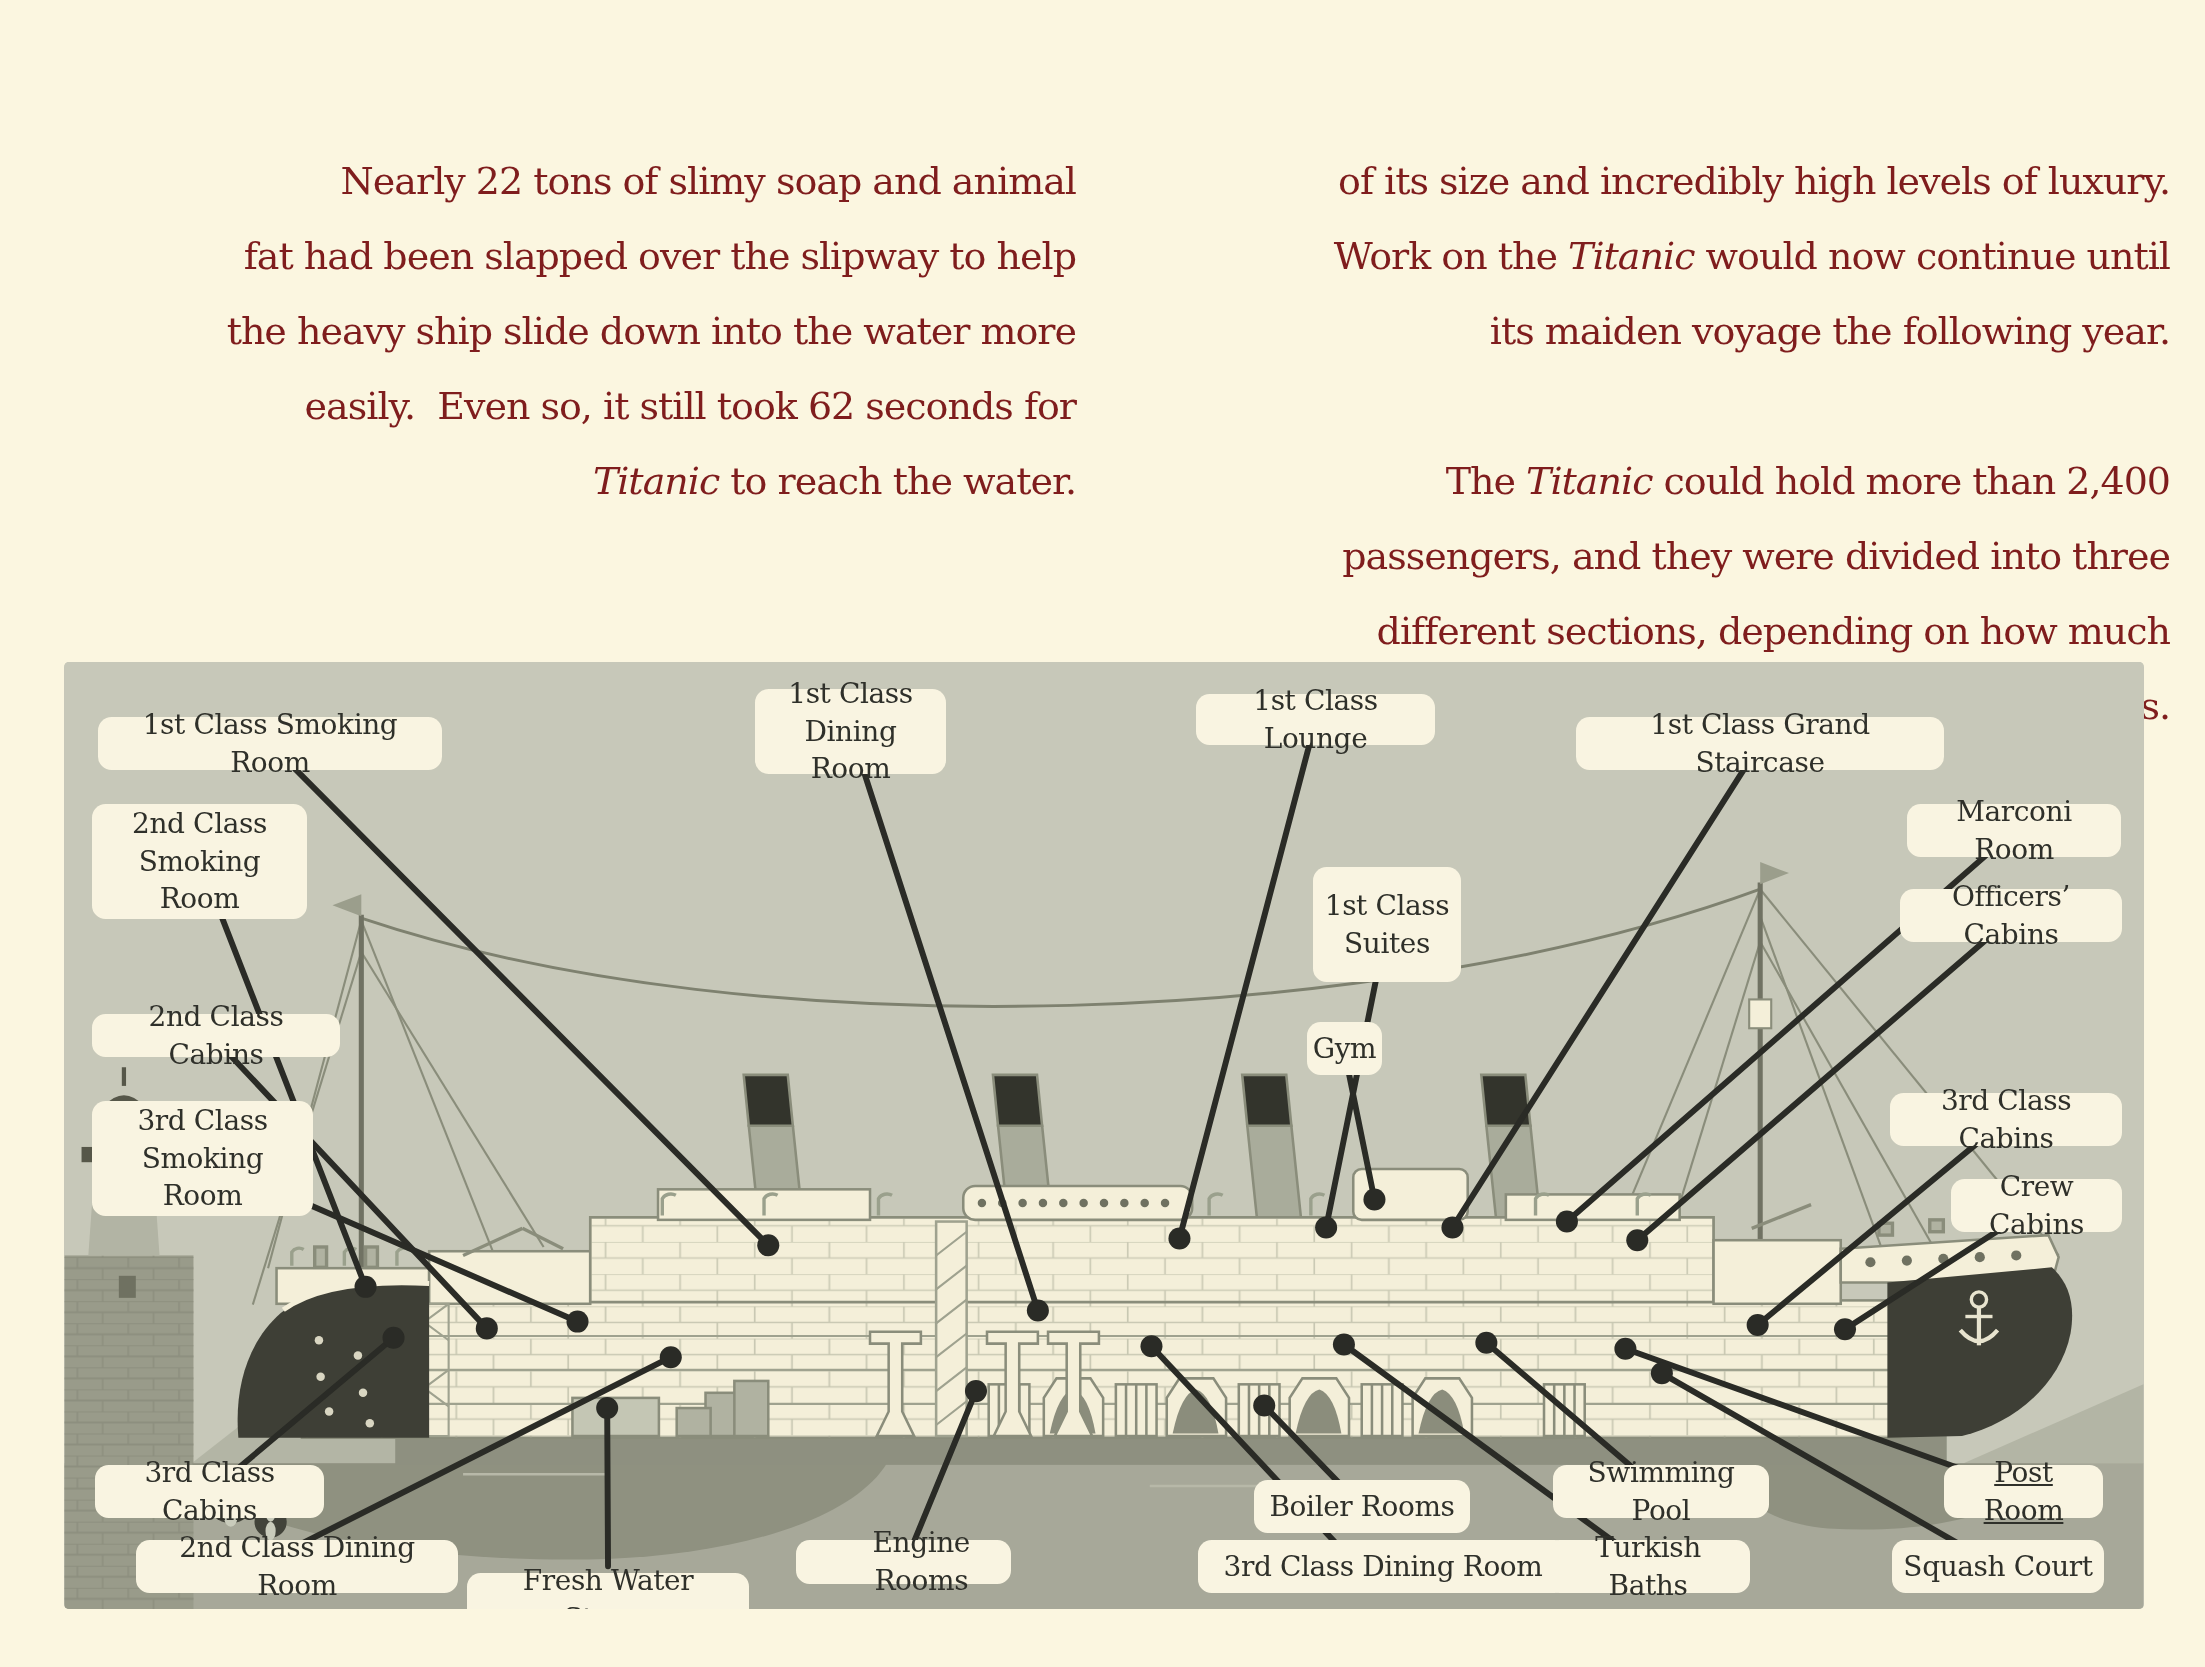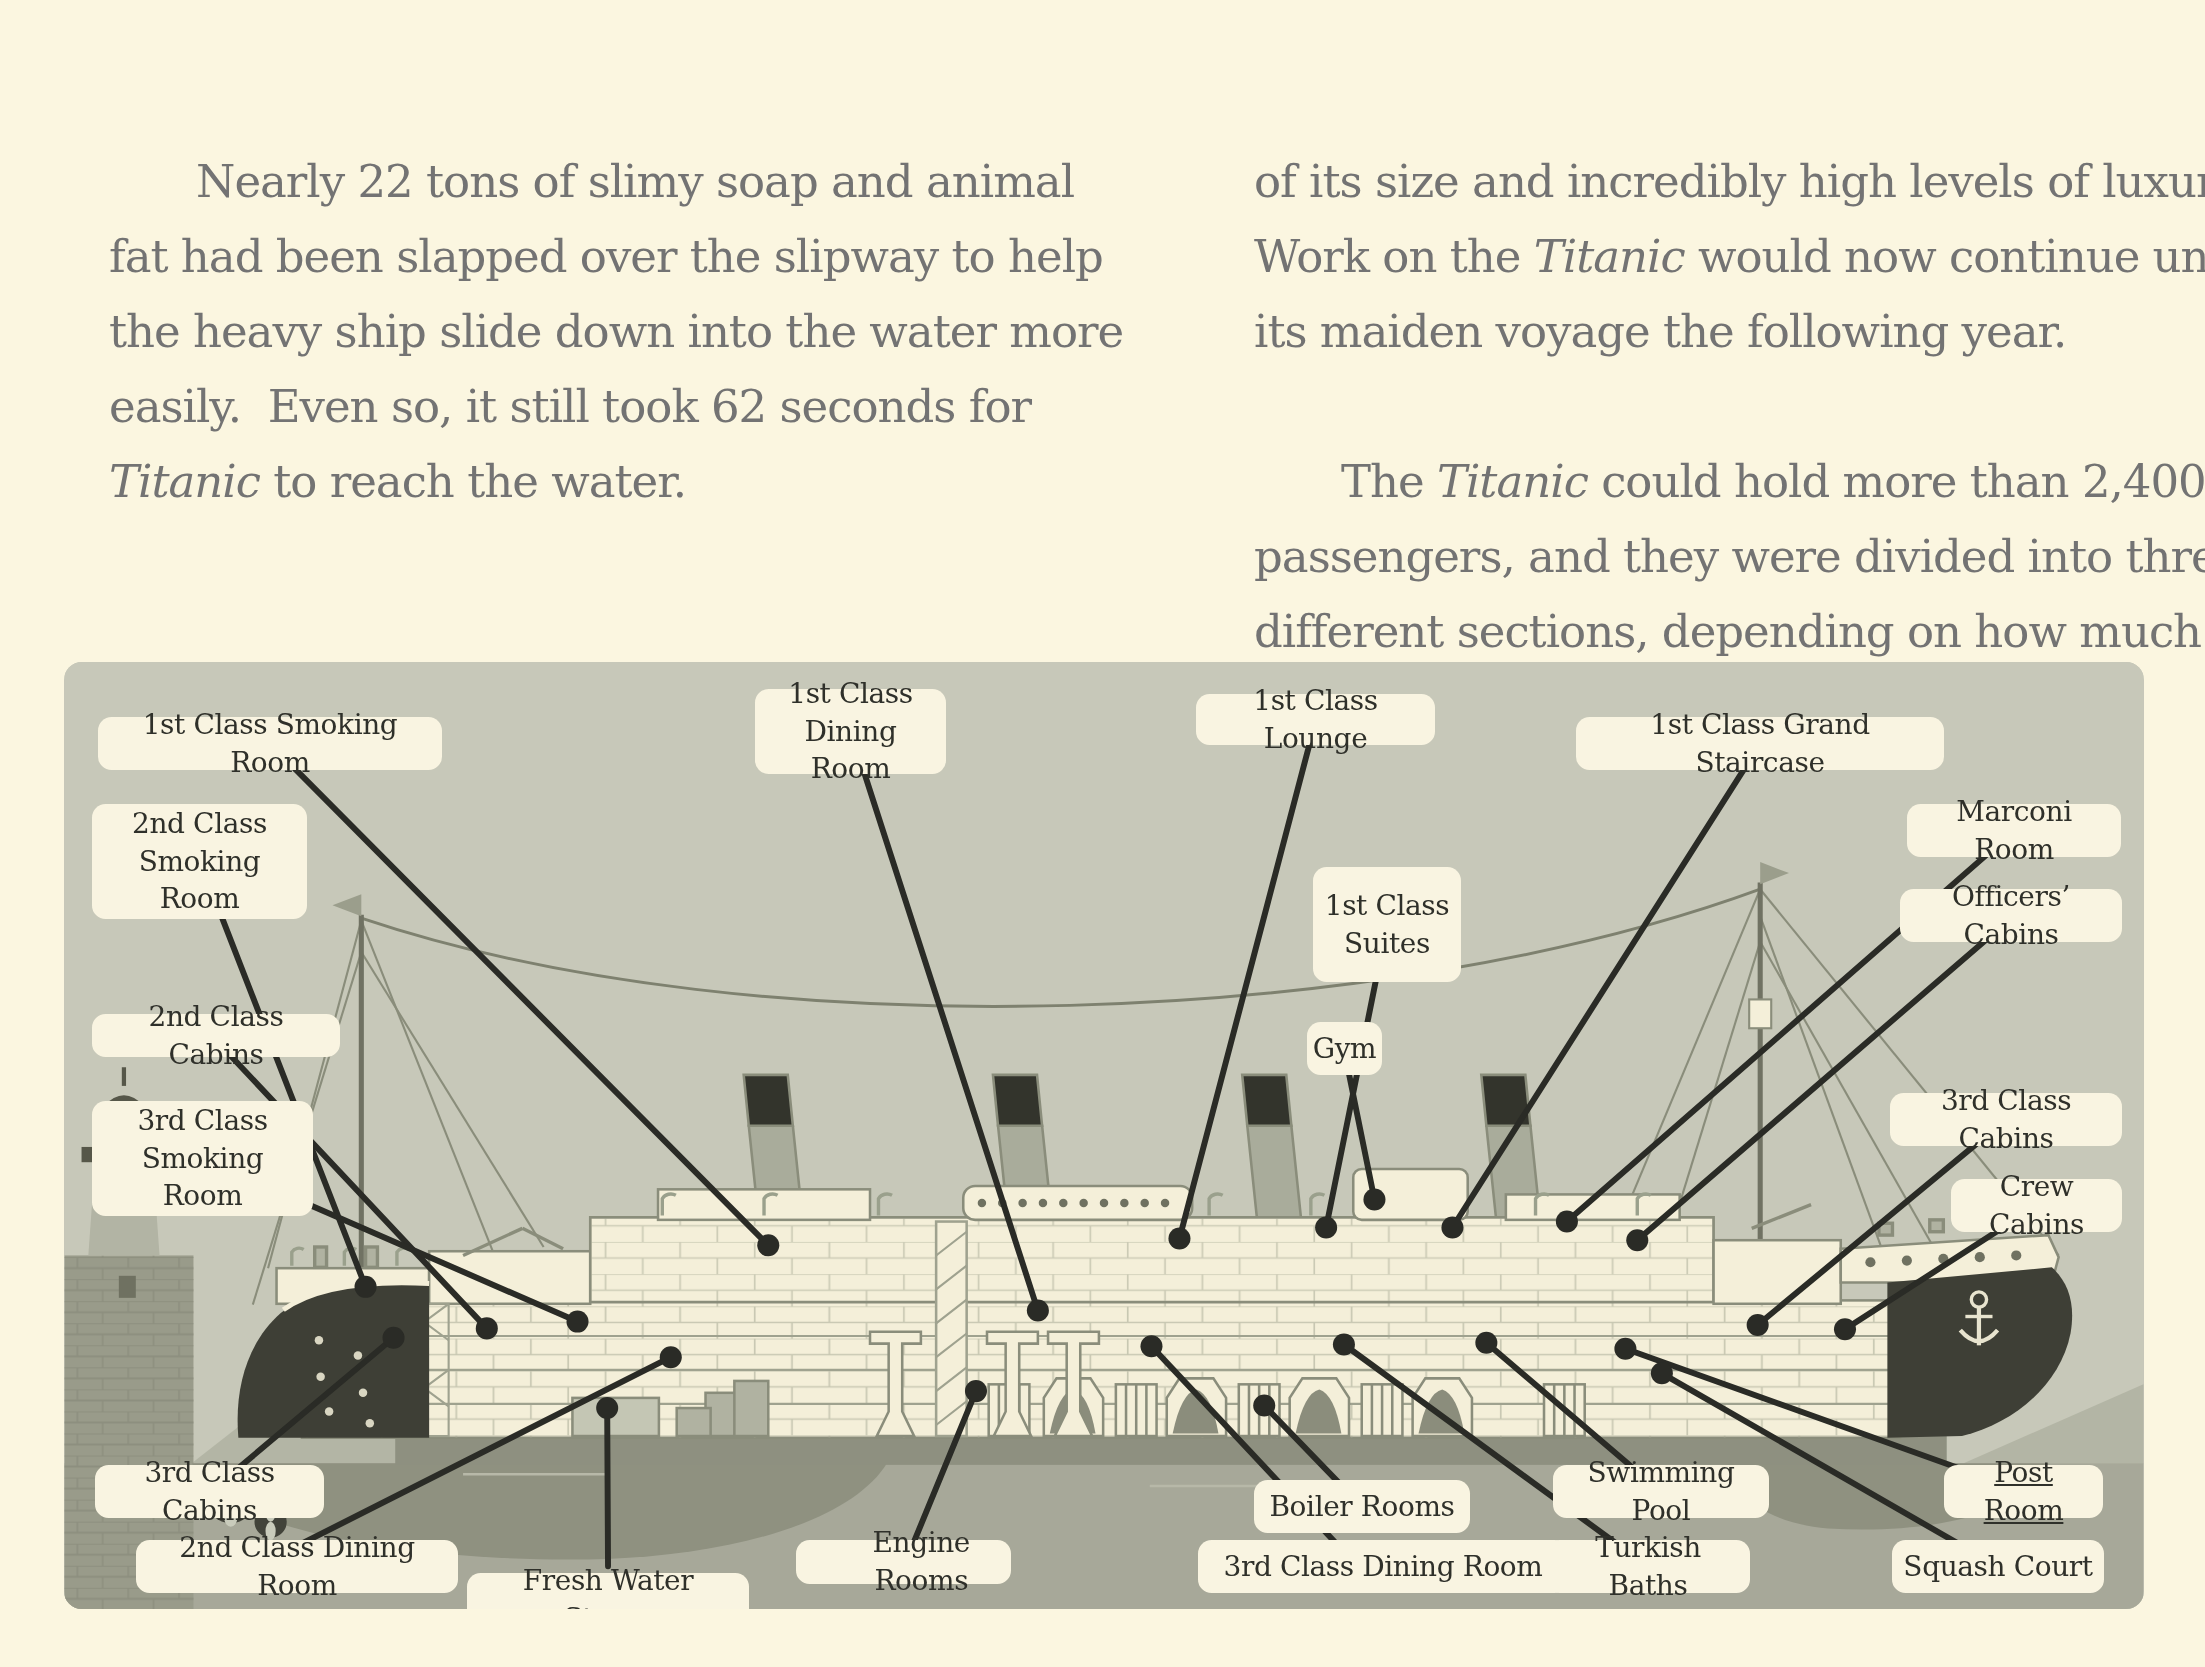--- a/index.html
+++ b/index.html
@@ -6,31 +6,32 @@
   body{
     width:2205px;height:1668px;position:relative;
     background:#fbf6e0;
     font-family:"DejaVu Serif", serif;
     overflow:hidden;
   }
   
   .col{position:absolute;top:144px;}
   .col .line{
     white-space:pre;
-    font-size:45px;line-height:75px;letter-spacing:-1px;
-    color:#737373;
+    font-size:38px;line-height:75px;letter-spacing:-1px;
+    color:#7f1d1d;
+    text-align:right;
   }
   .col .line.indent{padding-left:87px;}
   .col .para{margin:0;}
   #col-left{left:109px;width:967px;}
   #col-right{left:1254px;width:916px;}
   
   #panel{
     position:absolute;left:64px;top:662px;width:2080px;height:947px;
-    background:#c7c8b9;border-radius:18px;overflow:hidden;
+    background:#c7c8b9;border-radius:5px;overflow:hidden;
   }
   #scene{position:absolute;left:0;top:0;}
   .dlabel{
     position:absolute;
     background:#f9f4e1;border-radius:13.6px;
     display:flex;align-items:center;justify-content:center;
     text-align:center;
     font-size:28px;line-height:1.35;letter-spacing:-0.4px;
     color:#2f302a;white-space:pre-line;
     box-sizing:border-box;padding:3.4px 8.5px;

